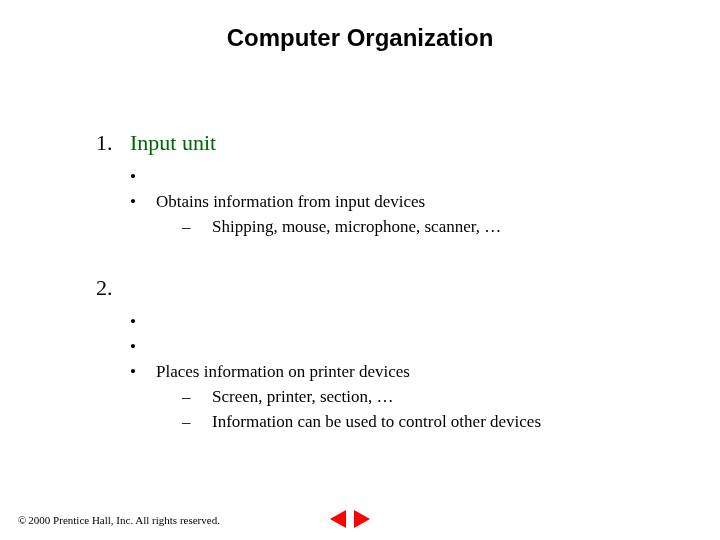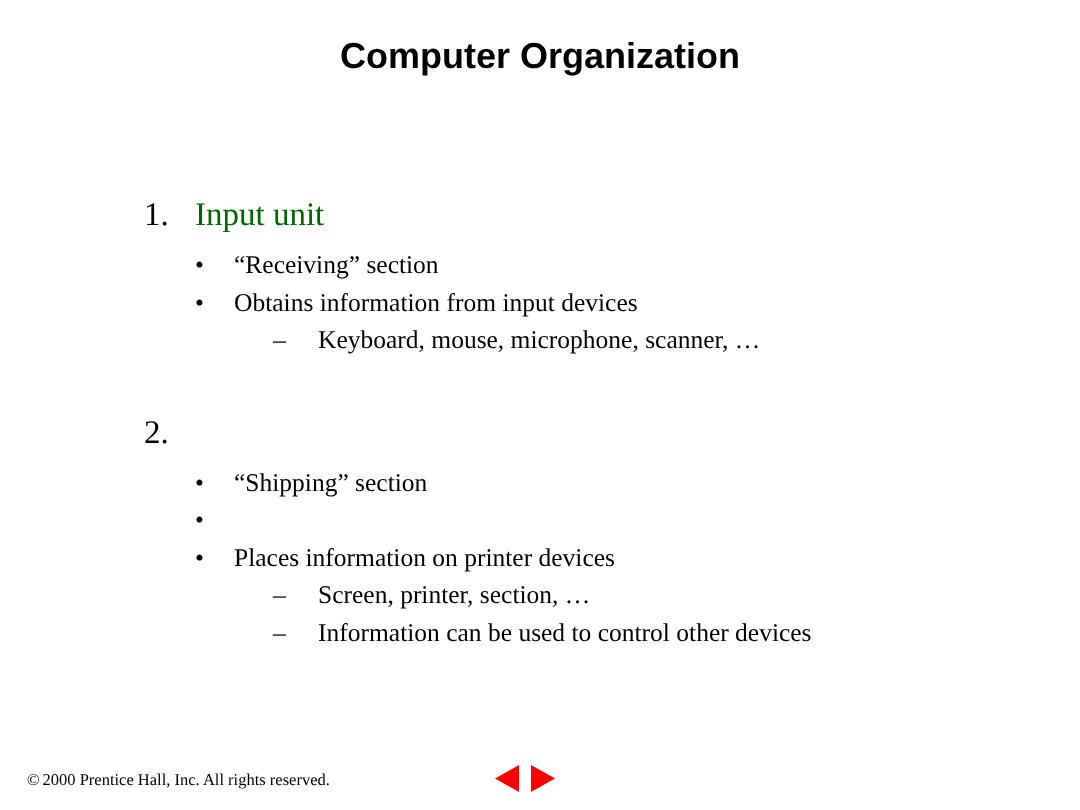--- a/index.html
+++ b/index.html
@@ -141,45 +141,43 @@
     <ol class="main">
 
       <li>
         <div class="num-row">
           <span class="num"></span>
           <span class="heading">Input unit</span>
         </div>
         <ul class="bullets">
           <li>
             <span class="dot">•</span>
-            <span>“Receiving” section</span>
           </li>
           <li>
             <span class="dot">•</span>
             <div>
               <span>Obtains information from input devices</span>
               <ul class="dashes">
                 <li>
                   <span class="dash">–</span>
-                  <span>Keyboard, mouse, microphone, scanner, …</span>
+                  <span>Shipping, mouse, microphone, scanner, …</span>
                 </li>
               </ul>
             </div>
           </li>
         </ul>
       </li>
 
       <li>
         <div class="num-row">
           <span class="num"></span>
         </div>
         <ul class="bullets">
           <li>
             <span class="dot">•</span>
-            <span>“Shipping” section</span>
           </li>
           <li>
             <span class="dot">•</span>
           </li>
           <li>
             <span class="dot">•</span>
             <div>
               <span>Places information on printer devices</span>
               <ul class="dashes">
                 <li>

